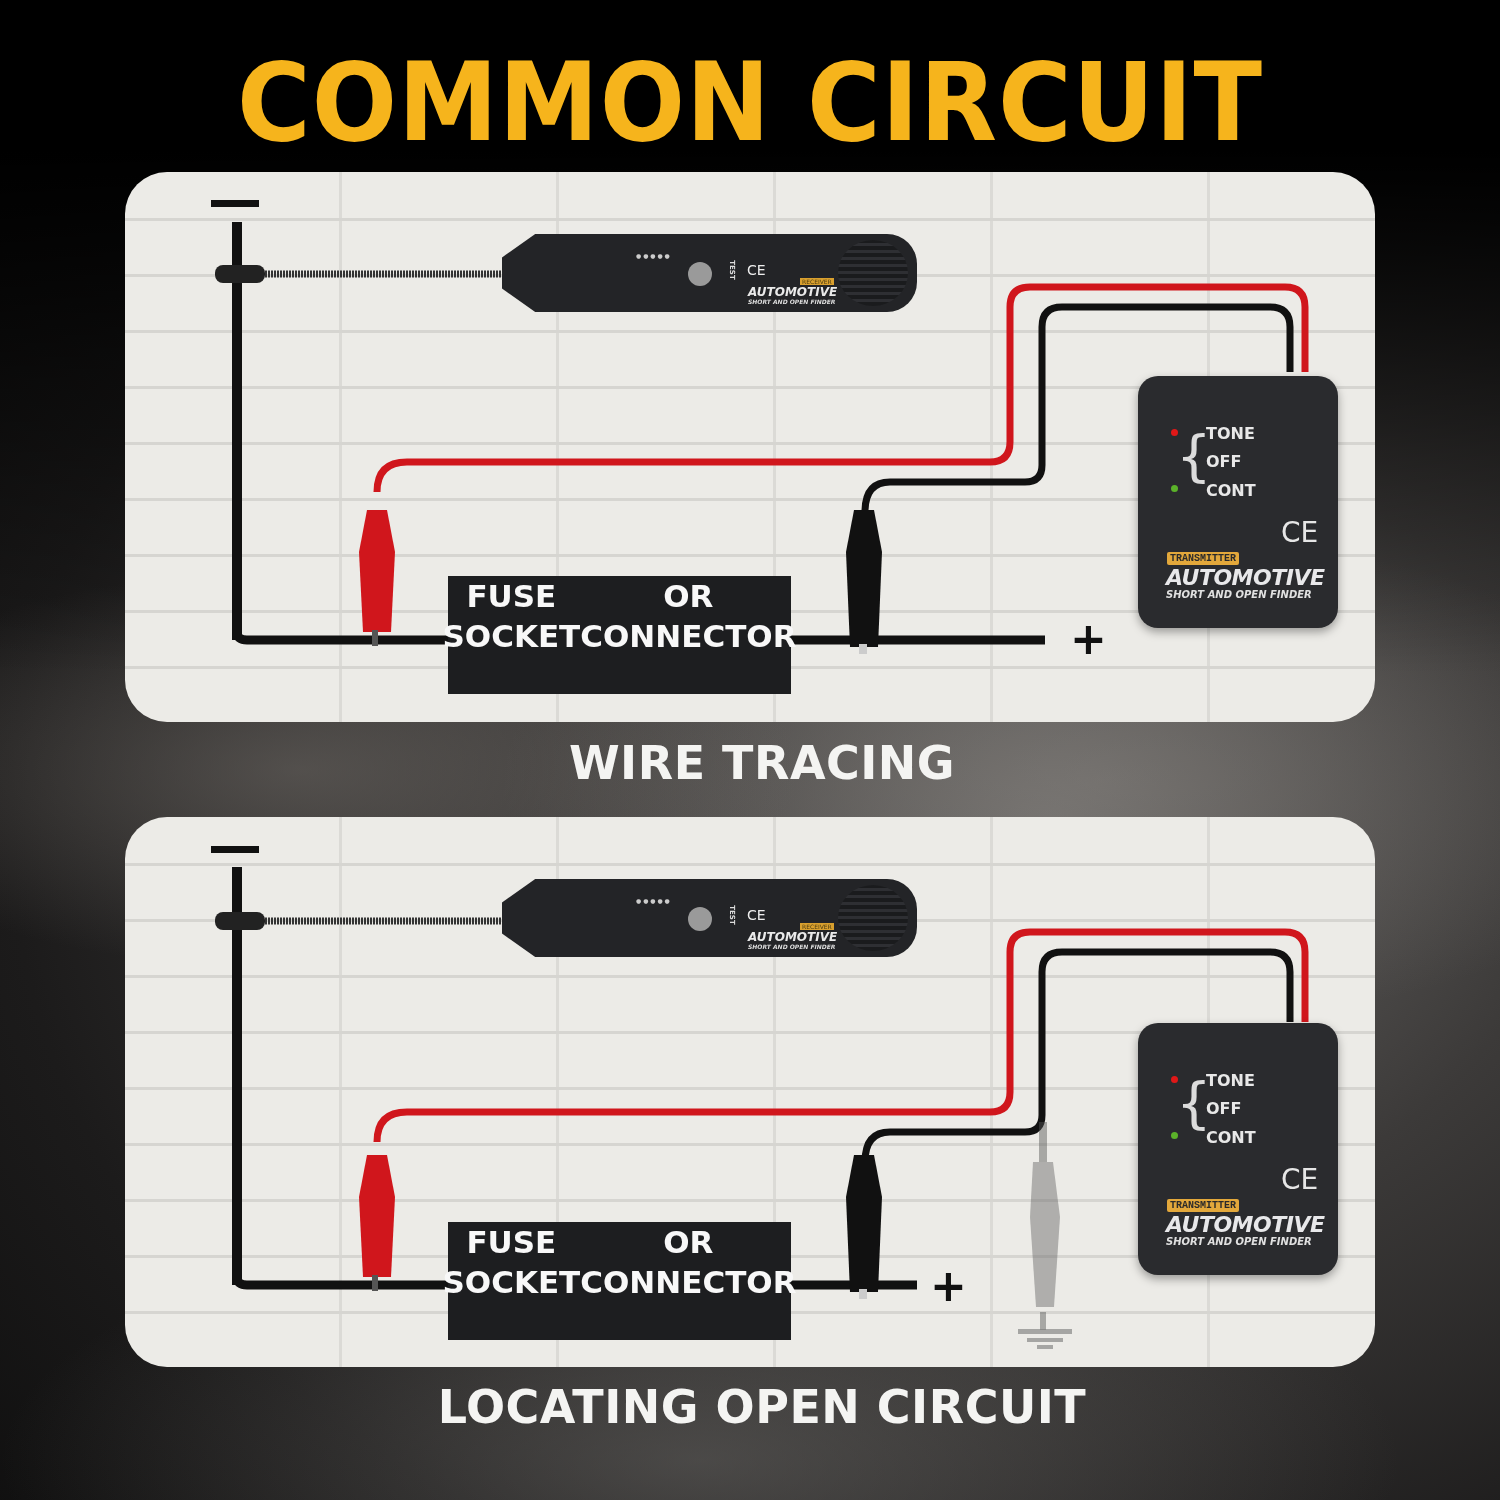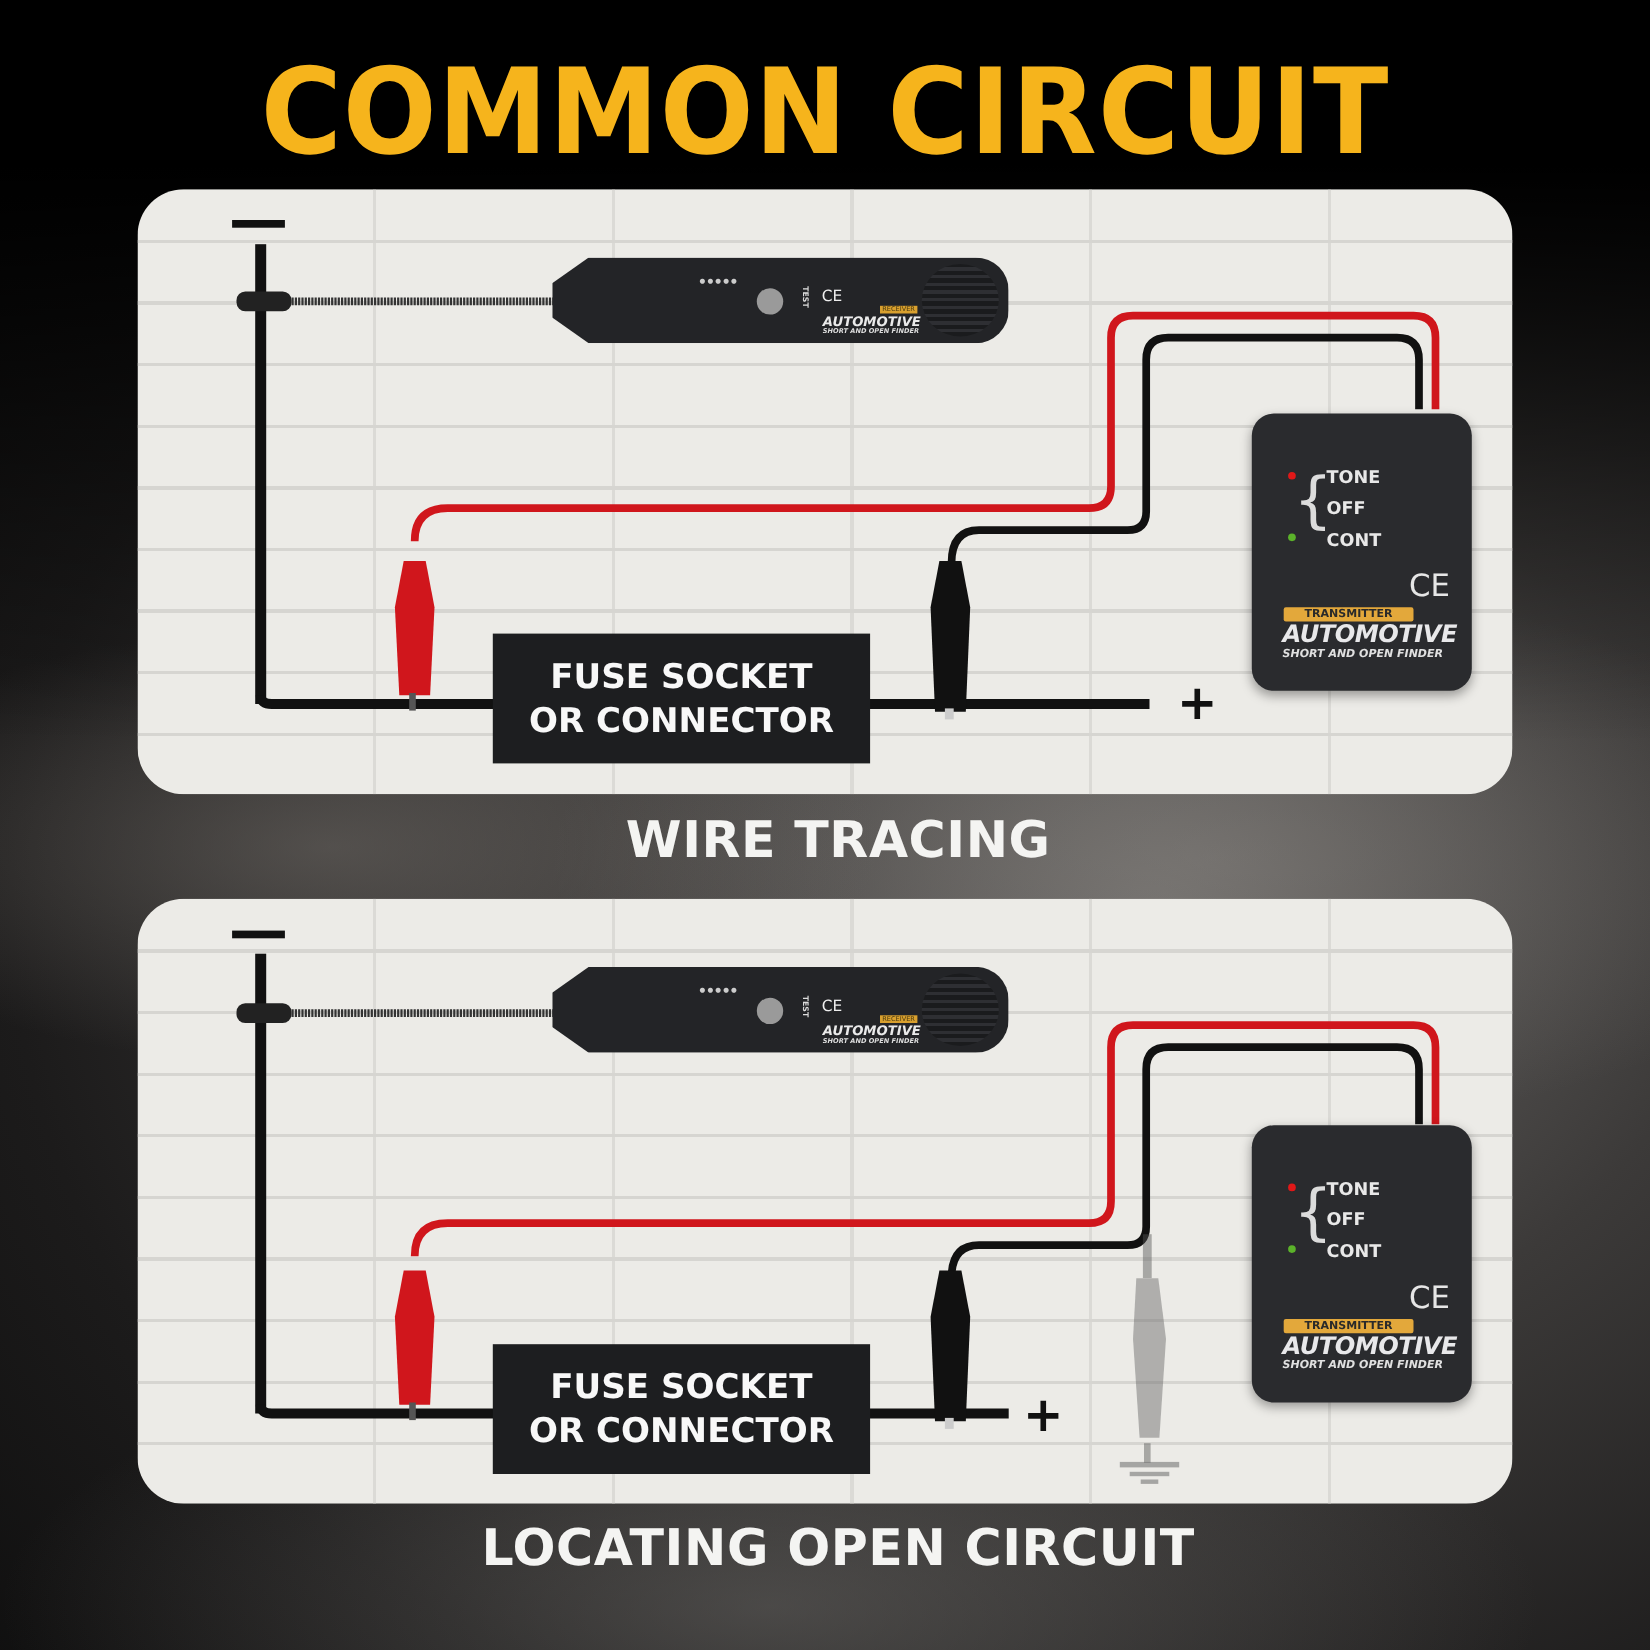--- a/index.html
+++ b/index.html
@@ -20,29 +20,29 @@
     background-image:
       repeating-linear-gradient(0deg,transparent 0,transparent 53px,#d6d5d1 53px,#d6d5d1 56px),
       repeating-linear-gradient(90deg,transparent 0,transparent 214px,#dbdad6 214px,#dbdad6 217px);}
   .panel1{top:172px;} .panel2{top:817px;}
   .caption{position:absolute;left:0;width:1500px;text-align:center;color:#f4f4f2;
     font-weight:bold;font-size:46px;letter-spacing:0.5px;padding-left:12px;}
   .cap1{top:736px;} .cap2{top:1380px;text-align:center;}
   svg.circuit{position:absolute;left:0;top:0;}
   .fuse-box{position:absolute;left:323px;width:343px;height:118px;background:#1d1e20;
     color:#f8f8f8;font-weight:bold;font-size:31px;line-height:40px;text-align:center;
-    display:flex;flex-direction:column;justify-content:center;}
+    display:flex;flex-direction:row;justify-content:center;}
   .tx{position:absolute;left:1013px;width:200px;height:252px;background:#2a2b2e;border-radius:20px;
     box-shadow:0 4px 10px rgba(0,0,0,.35);color:#eee;}
   .tx .led{position:absolute;width:7px;height:7px;border-radius:50%;}
   .tx .lbl{position:absolute;left:68px;font-size:16px;font-weight:bold;color:#e8e8e8;}
   .tx .brace{position:absolute;left:38px;top:52px;font-size:56px;color:#dcdcdc;line-height:56px;font-weight:normal;}
   .tx .ce{position:absolute;left:143px;top:140px;font-size:28px;color:#e6e6e6;}
   .tx .badge{position:absolute;left:29px;top:176px;background:#e3a83b;color:#2a2a2a;font-size:10px;
-    padding:1px 19px;border-radius:2px;font-weight:bold;}
+    padding:1px 3px;border-radius:2px;font-weight:bold;font-family:Liberation Mono, monospace;}
   .tx .auto{position:absolute;left:28px;top:189px;font-size:22px;font-style:italic;font-weight:bold;color:#e8e8ea;letter-spacing:-0.5px;}
   .tx .sub{position:absolute;left:28px;top:213px;font-size:10px;font-style:italic;font-weight:bold;color:#e0e0e0;}
   .rx{position:absolute;left:377px;width:415px;height:78px;}
   .rx .body{position:absolute;inset:0;background:#232427;border-radius:16px 30px 30px 16px;
     clip-path:polygon(0 30%,8% 0,100% 0,100% 100%,8% 100%,0 70%);}
   .rx .btn{position:absolute;left:186px;top:28px;width:24px;height:24px;border-radius:50%;background:#9a9a9a;}
   .rx .test{position:absolute;left:220px;top:32px;font-size:7px;color:#ddd;transform:rotate(90deg);font-weight:bold;}
   .rx .ce{position:absolute;left:245px;top:28px;font-size:14px;color:#eee;}
   .rx .badge{position:absolute;left:298px;top:44px;background:#d9a02e;color:#4a3a10;font-size:6px;padding:0 2px;}
   .rx .auto{position:absolute;left:246px;top:51px;font-size:12px;font-style:italic;font-weight:bold;color:#eaeaea;}

